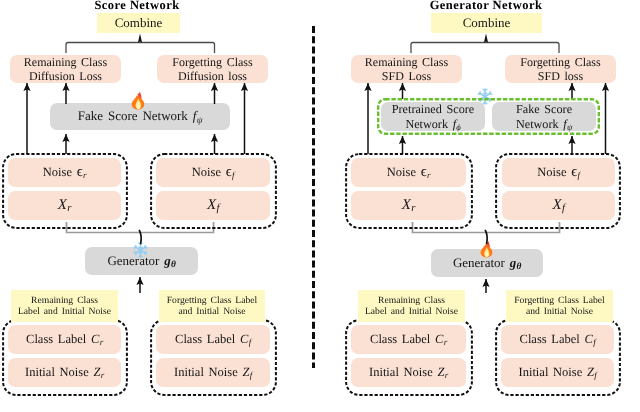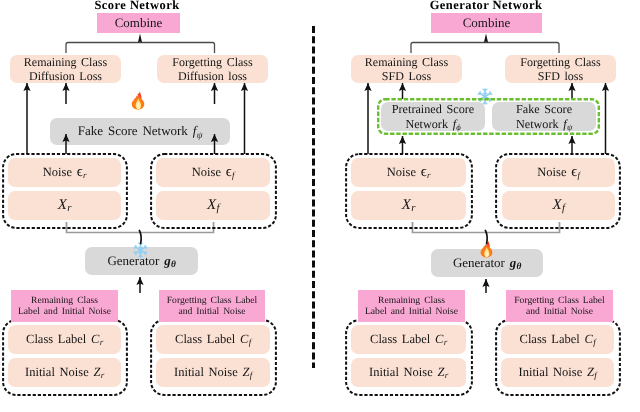--- a/index.html
+++ b/index.html
@@ -4,21 +4,21 @@
 <style>
   html,body{margin:0;padding:0;}
   body{width:640px;height:412px;background:#ffffff;font-family:"Liberation Serif",serif;
        overflow:hidden;position:relative;
        -webkit-font-smoothing:antialiased;text-rendering:geometricPrecision;}
   #stage{position:absolute;left:0;top:0;width:640px;height:321px;}
   svg.lines{position:absolute;left:0;top:0;width:640px;height:412px;pointer-events:none;overflow:visible;}
   .box{position:absolute;box-sizing:border-box;display:flex;flex-direction:column;
        align-items:center;justify-content:center;text-align:center;color:#141414;}
   .peach{background:#fbe1d4;border-radius:7px;}
-  .green{background:#f9a8d4;z-index:8;}
+  .green{background:#fef9c3;z-index:8;}
   .gray{background:#d9d9d9;border-radius:7px;}
   .title{position:absolute;font-weight:bold;text-align:center;color:#000;letter-spacing:.45px;}
   .ln{line-height:1.18;white-space:nowrap;word-spacing:1.6px;}
   .mi{font-style:italic;}
   .eps{font-size:1.18em;}
   .sub{font-size:.72em;font-style:italic;position:relative;top:.26em;left:.03em;}
   .icon{position:absolute;}
   svg.lines{z-index:5;}
 </style>
 </head>
@@ -75,21 +75,21 @@
   <div class="box peach" style="left:10px;top:55px;width:111px;height:28px;font-size:12px;">
     <span class="ln">Remaining Class</span>
     <span class="ln">Diffusion Loss</span>
   </div>
 
   <div class="box peach" style="left:157px;top:55px;width:111px;height:28px;font-size:12px;">
     <span class="ln">Forgetting Class</span>
     <span class="ln">Diffusion loss</span>
   </div>
 
-  <div class="box gray" style="left:50px;top:118px;width:180px;height:27px;font-size:13px;">
+  <div class="box gray" style="left:50px;top:103px;width:180px;height:27px;font-size:13px;">
     <span class="ln"><span>Fake Score Network</span> <i class="mi">f</i><span class="sub">ψ</span></span>
   </div>
 
     <div class="box peach" style="left:8px;top:158px;width:113px;height:29px;font-size:12.5px;">
     <span class="ln"><span>Noise</span> <span class="eps">ϵ</span><span class="sub">r</span></span>
   </div>
   <div class="box peach" style="left:8px;top:191px;width:113px;height:29px;font-size:15px;">
     <span class="ln"><i class="mi">X</i><span class="sub">r</span></span>
   </div>
 

